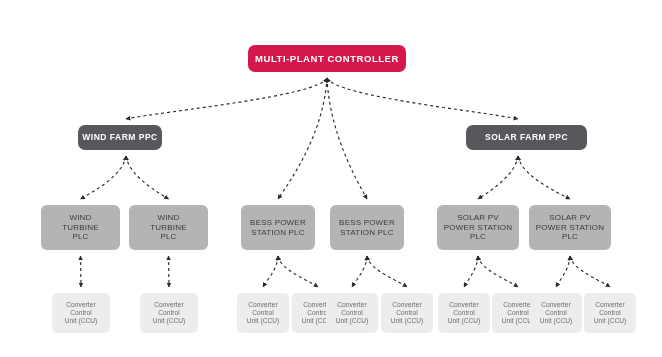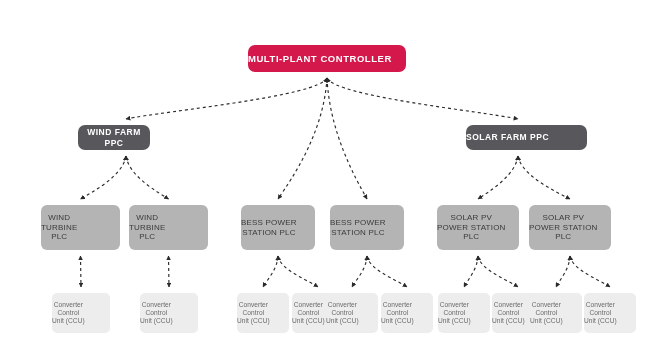--- a/index.html
+++ b/index.html
@@ -20,20 +20,21 @@
     left: 0;
     top: 0;
     width: 662px;
     height: 357px;
     pointer-events: none;
   }
   .node {
     position: absolute;
     display: flex;
     align-items: center;
+    justify-content: center;
     text-align: center;
     box-sizing: border-box;
     line-height: 1.18;
   }
   .node-label {
     display: block;
     white-space: pre-line;
   }
   .node-root {
     background: #D4184B;
@@ -101,21 +102,21 @@
         <path d="M 478 256 C 480.64 270, 505.9 279, 518 287" marker-start="url(#arrowStart)" marker-end="url(#arrowEnd)"></path>
         <path d="M 570 256 C 569.076 270, 560.235 279, 556 287" marker-start="url(#arrowStart)" marker-end="url(#arrowEnd)"></path>
         <path d="M 570 256 C 572.64 270, 597.9 279, 610 287" marker-start="url(#arrowStart)" marker-end="url(#arrowEnd)"></path>
       </g>
   </svg>
 
   <div id="node-layer">
       <div class="node node-root" style="left: 248px; top: 45px; width: 158px; height: 27px;">
         <span class="node-label">MULTI-PLANT CONTROLLER</span>
       </div>
-      <div class="node node-ppc" style="left: 78px; top: 125px; width: 72px; height: 25px;">
+      <div class="node node-ppc" style="left: 78px; top: 125px; width: 84px; height: 25px;">
         <span class="node-label">WIND FARM PPC</span>
       </div>
       <div class="node node-ppc" style="left: 466px; top: 125px; width: 121px; height: 25px;">
         <span class="node-label">SOLAR FARM PPC</span>
       </div>
       <div class="node node-plc" style="left: 41px; top: 205px; width: 79px; height: 45px;">
         <span class="node-label">WIND
 TURBINE
 PLC</span>
       </div>

